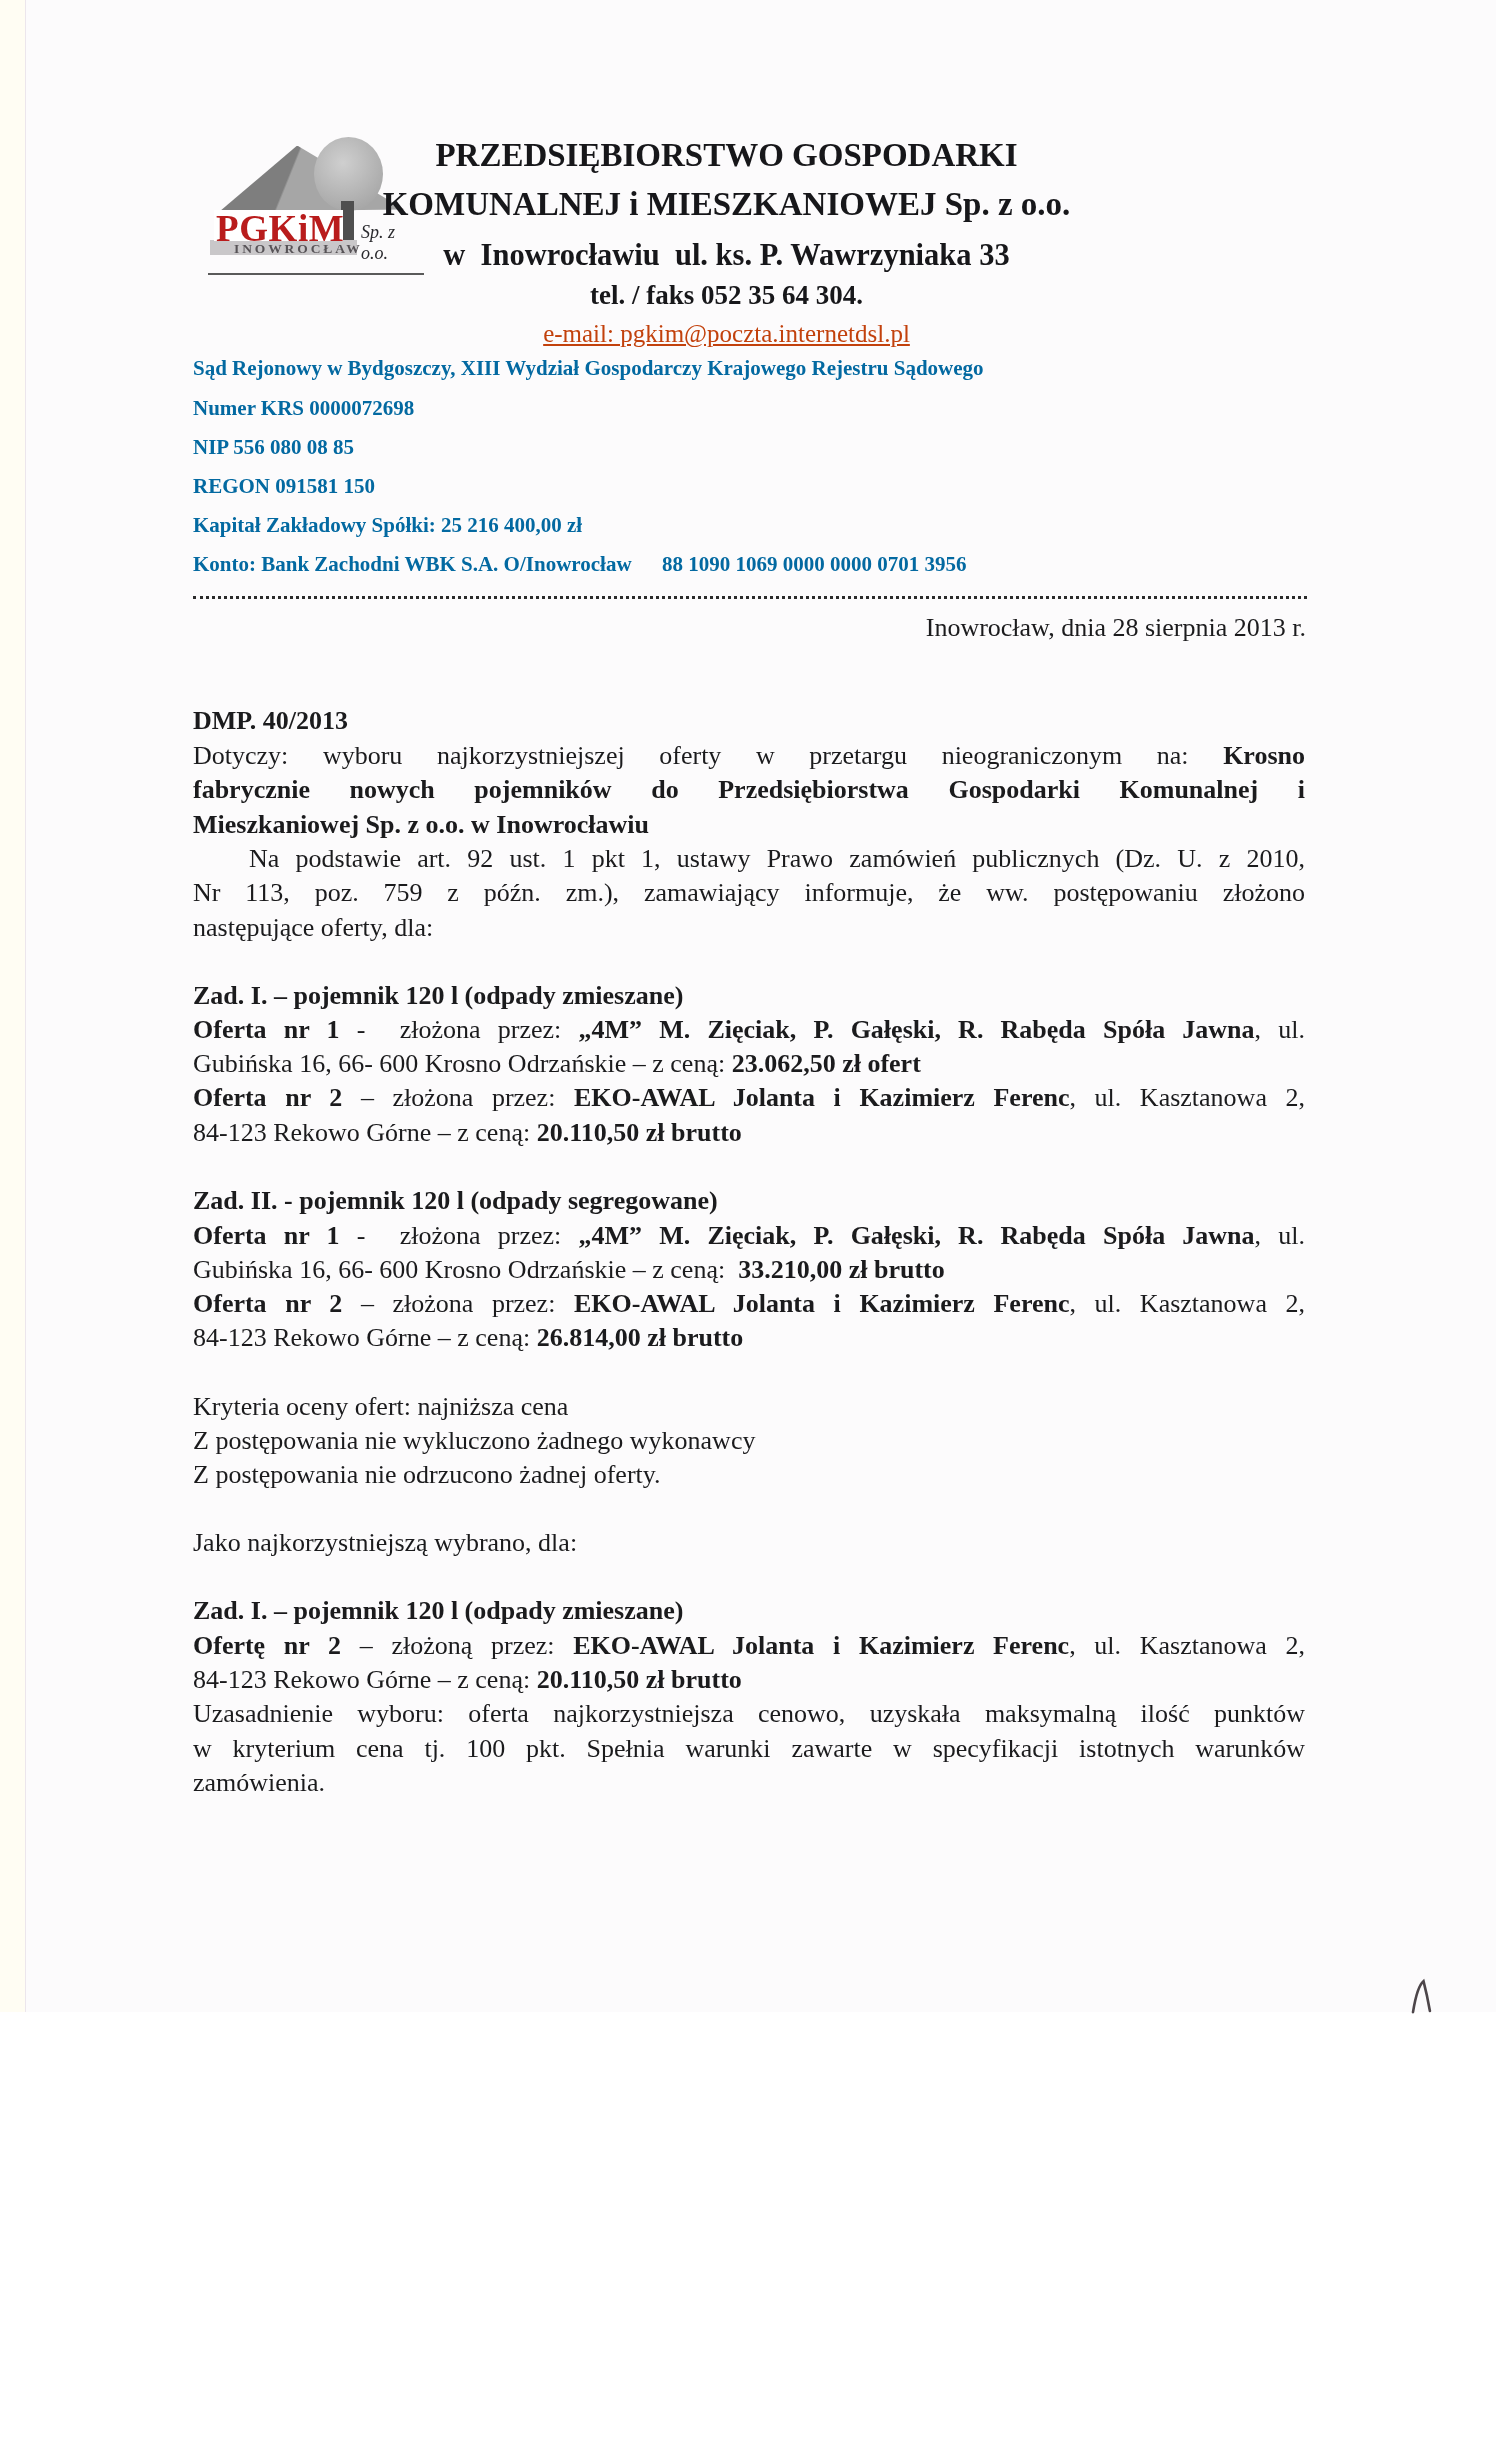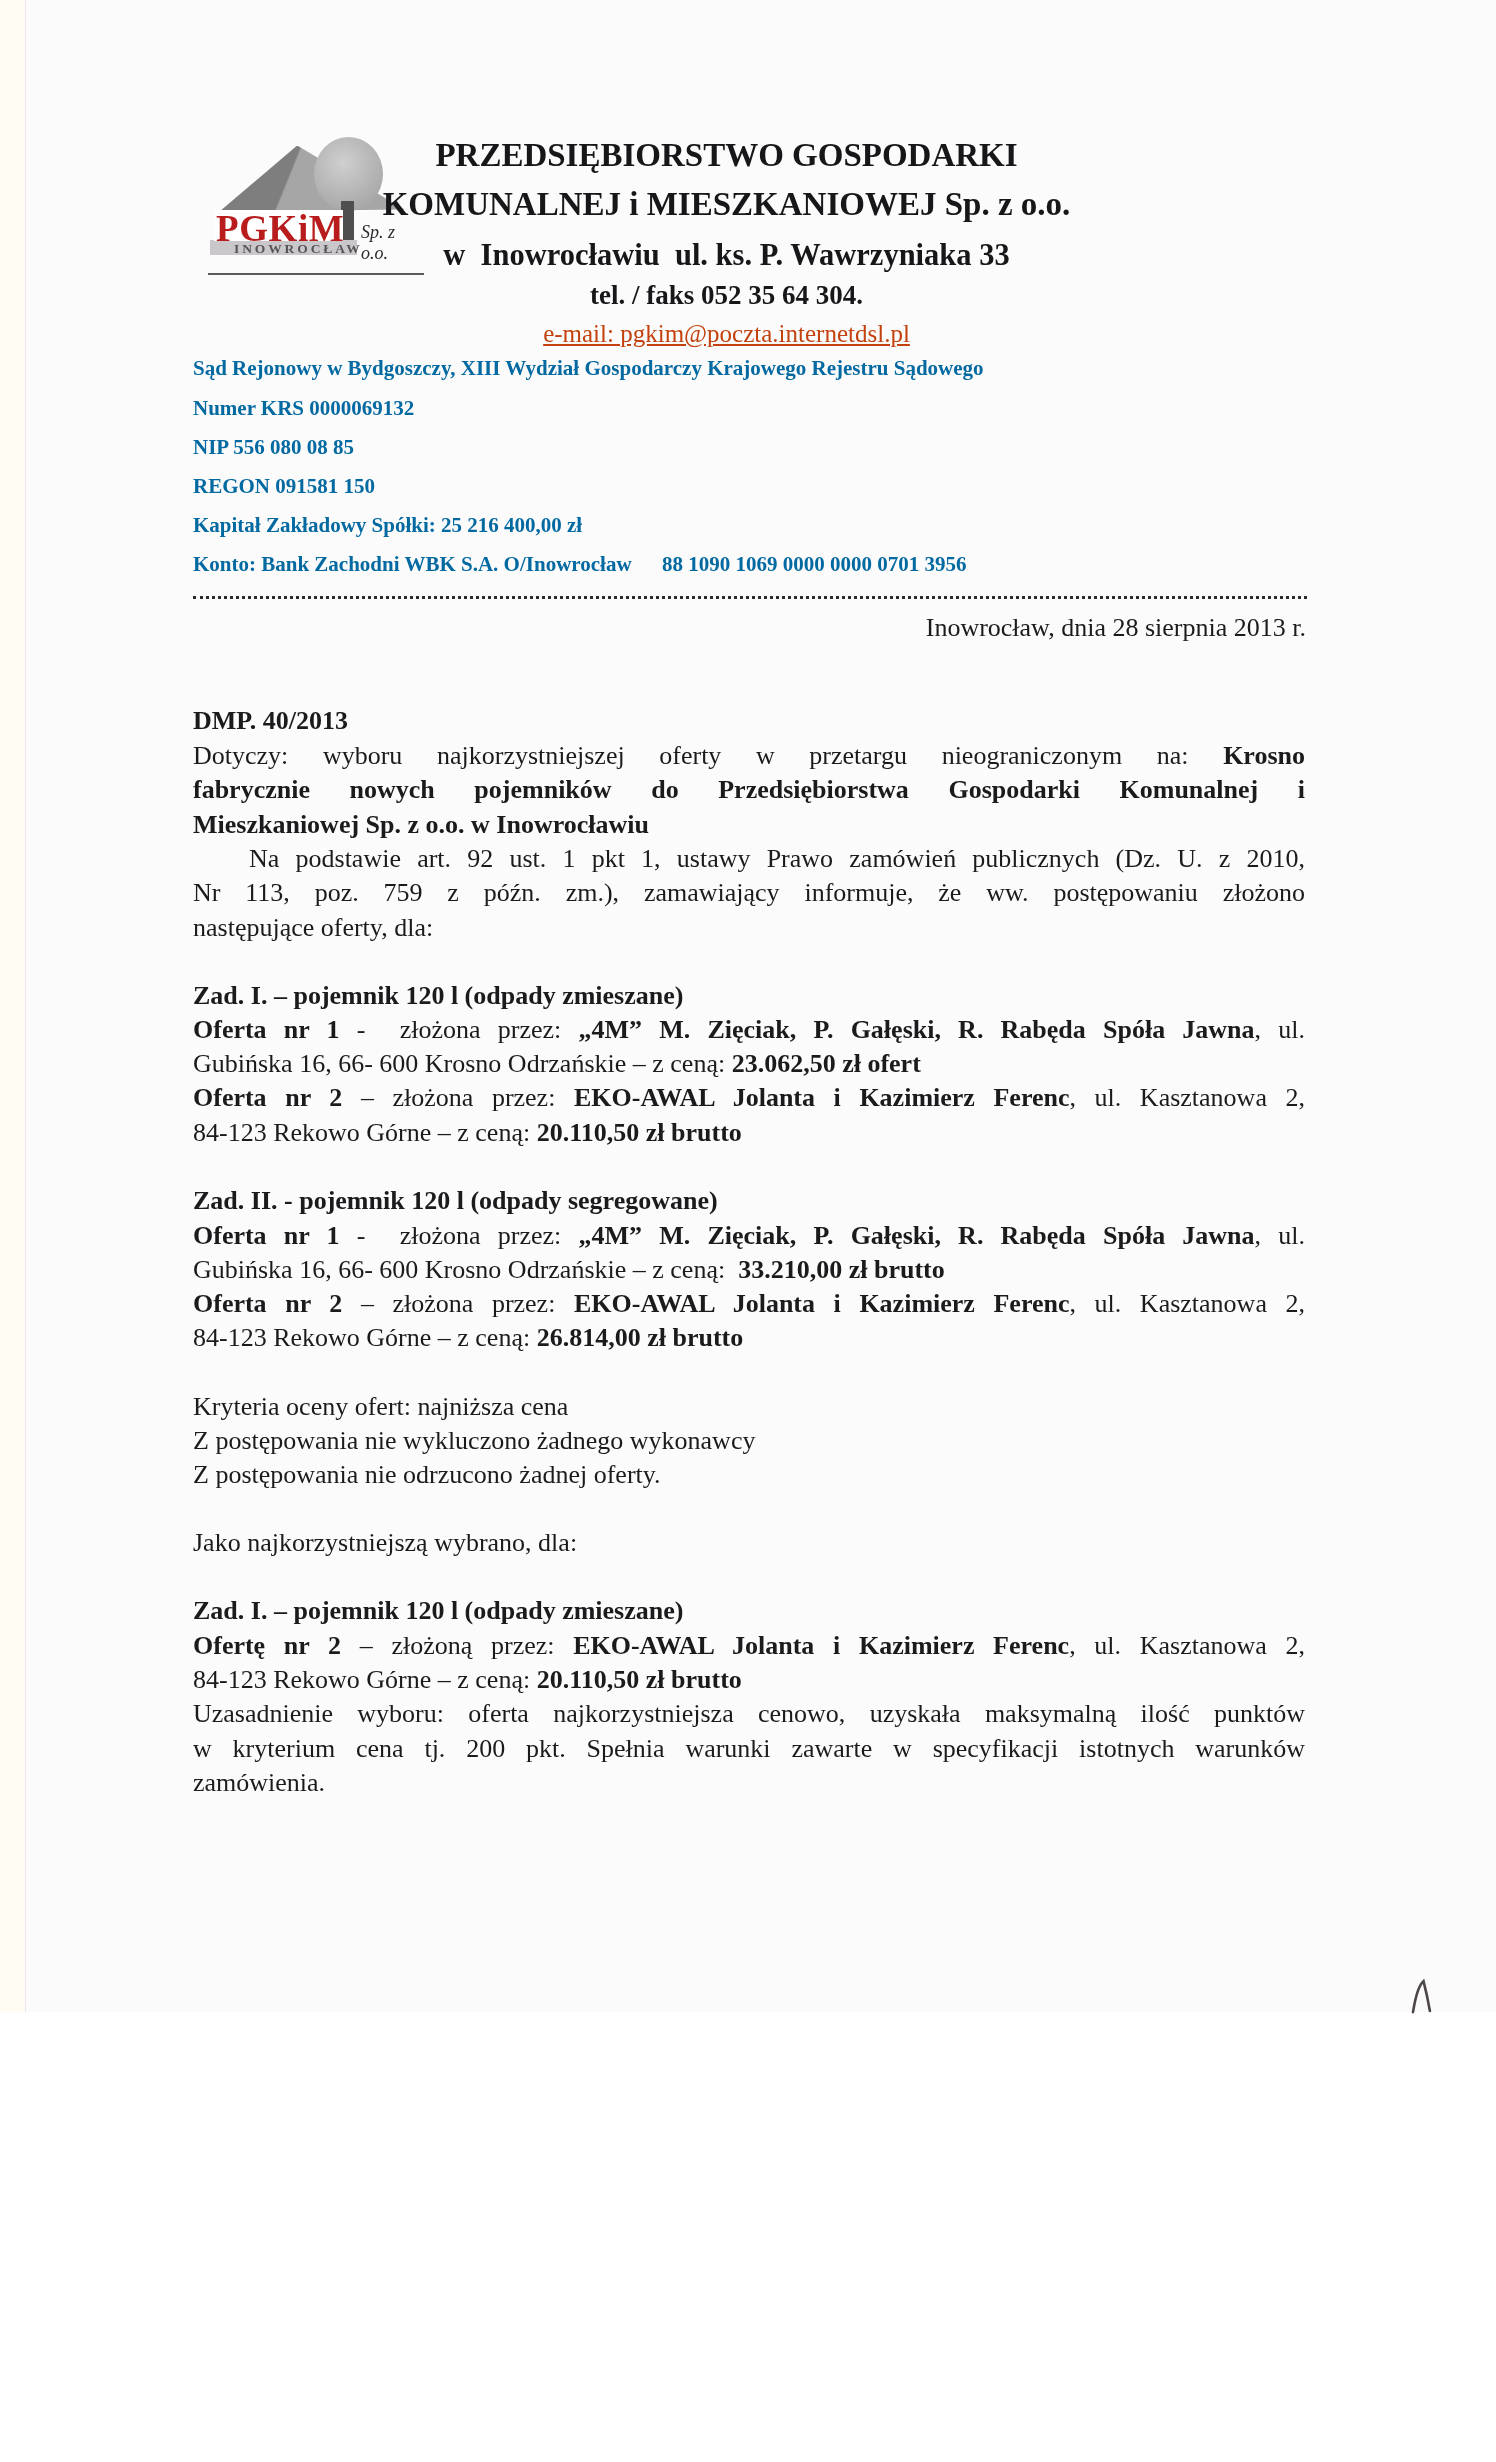--- a/index.html
+++ b/index.html
@@ -70,21 +70,21 @@
 </div>
 <div class="logo-rule"></div>
 
 <div class="hline h1">PRZEDSIĘBIORSTWO GOSPODARKI</div>
 <div class="hline h2">KOMUNALNEJ i MIESZKANIOWEJ Sp. z o.o.</div>
 <div class="hline h3">w&nbsp; Inowrocławiu&nbsp; ul. ks. P. Wawrzyniaka 33</div>
 <div class="hline h4">tel. / faks 052 35 64 304.</div>
 <div class="hline h5">e-mail: pgkim@poczta.internetdsl.pl</div>
 
 <div class="reg" style="top:356px">Sąd Rejonowy w Bydgoszczy, XIII Wydział Gospodarczy Krajowego Rejestru Sądowego</div>
-<div class="reg" style="top:396px">Numer KRS 0000069132</div>
+<div class="reg" style="top:396px">Numer KRS 0000072698</div>
 <div class="reg" style="top:435px">NIP 556 080 08 85</div>
 <div class="reg" style="top:474px">REGON 091581 150</div>
 <div class="reg" style="top:513px">Kapitał Zakładowy Spółki: 25 216 400,00 zł</div>
 <div class="reg" style="top:552px">
   <span>Konto: Bank Zachodni WBK S.A. O/Inowrocław</span><span class="acct-num">88 1090 1069 0000 0000 0701 3956</span>
 </div>
 
 <div class="dots"></div>
 <div class="date">Inowrocław, dnia 28 sierpnia 2013 r.</div>
 
@@ -113,19 +113,19 @@
 <div class="line" style="top:1392px">Kryteria oceny ofert: najniższa cena</div>
 <div class="line" style="top:1426px">Z postępowania nie wykluczono żadnego wykonawcy</div>
 <div class="line" style="top:1460px">Z postępowania nie odrzucono żadnej oferty.</div>
 
 <div class="line" style="top:1528px">Jako najkorzystniejszą wybrano, dla:</div>
 
 <div class="line b" style="top:1596px">Zad. I. – pojemnik 120 l (odpady zmieszane)</div>
 <div class="line just" style="top:1631px"><span class="b">Ofertę nr 2</span><span> – złożoną przez: </span><span class="b">EKO-AWAL Jolanta i Kazimierz Ferenc</span><span>, ul. Kasztanowa 2,</span></div>
 <div class="line" style="top:1665px"><span>84-123 Rekowo Górne – z ceną: </span><span class="b">20.110,50 zł brutto</span></div>
 <div class="line just" style="top:1699px">Uzasadnienie wyboru: oferta najkorzystniejsza cenowo, uzyskała maksymalną ilość punktów</div>
-<div class="line just" style="top:1734px">w kryterium cena tj. 200 pkt. Spełnia warunki zawarte w specyfikacji istotnych warunków</div>
+<div class="line just" style="top:1734px">w kryterium cena tj. 100 pkt. Spełnia warunki zawarte w specyfikacji istotnych warunków</div>
 <div class="line" style="top:1768px">zamówienia.</div>
 
 <svg class="caret-mark" width="35" height="41" viewBox="0 0 60 70">
   <path d="M12,60 Q19,16 30,7 Q36,30 41,58" fill="none" stroke="#4d464a" stroke-width="4.5" stroke-linecap="round"></path>
 </svg>
 
 
 </body></html>

